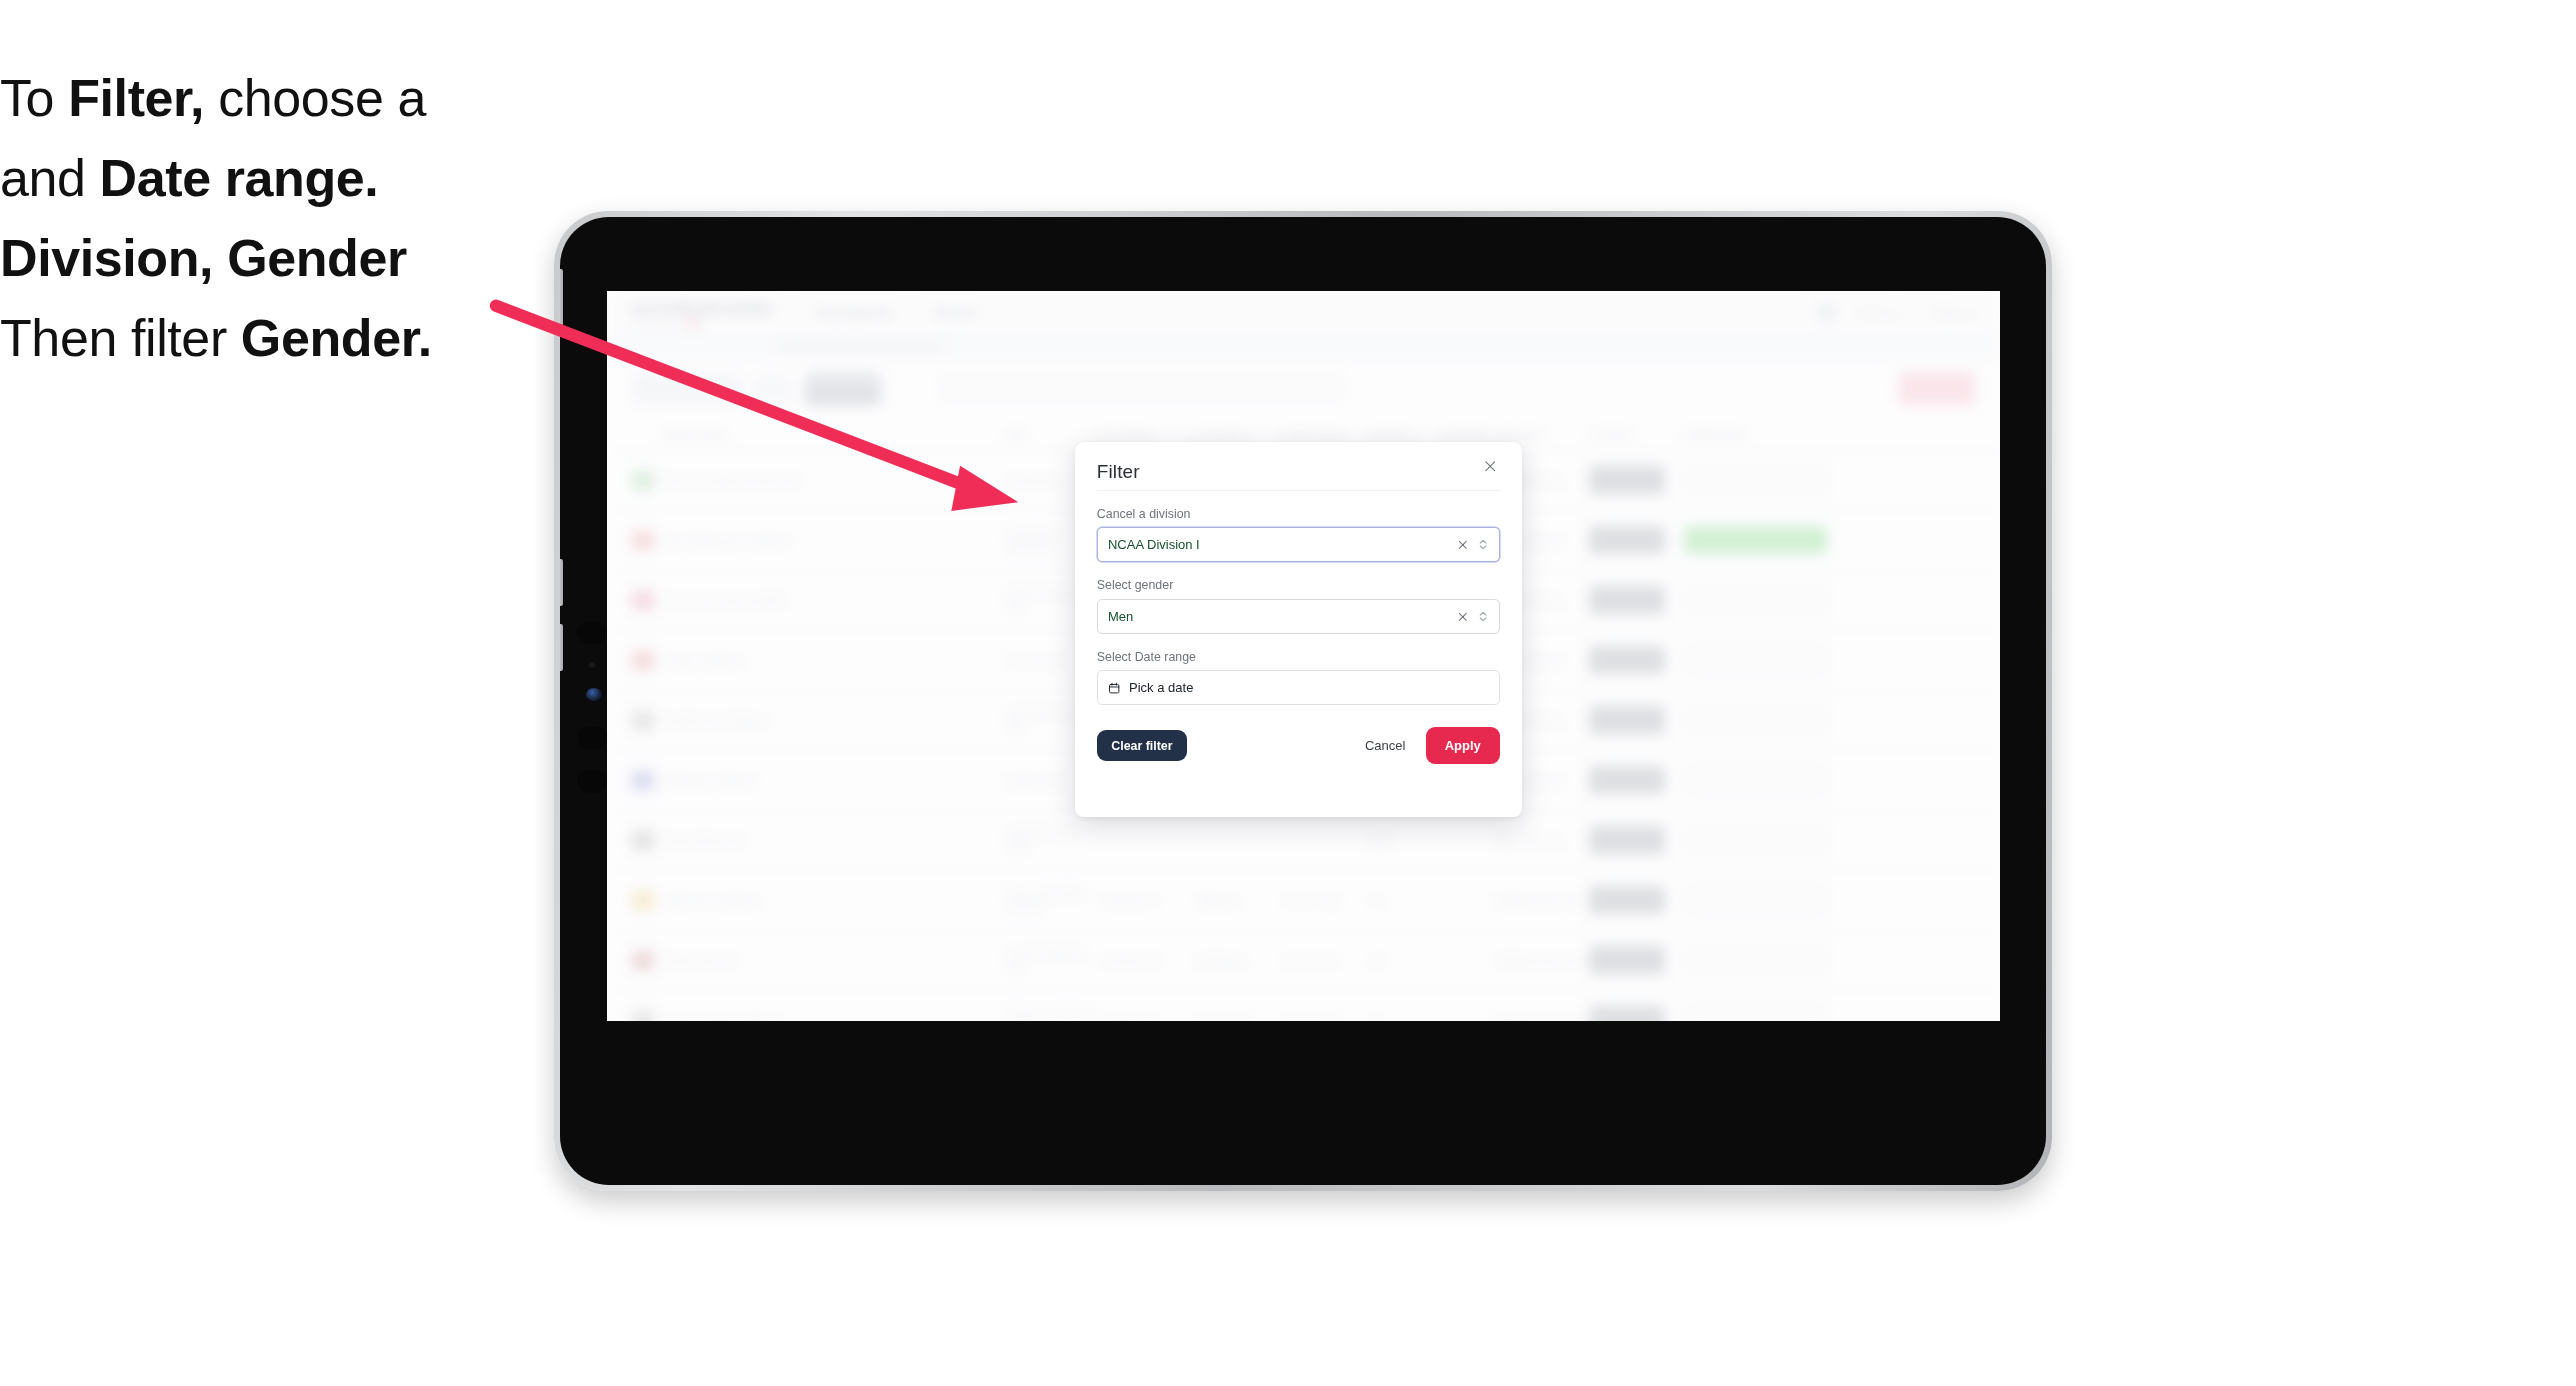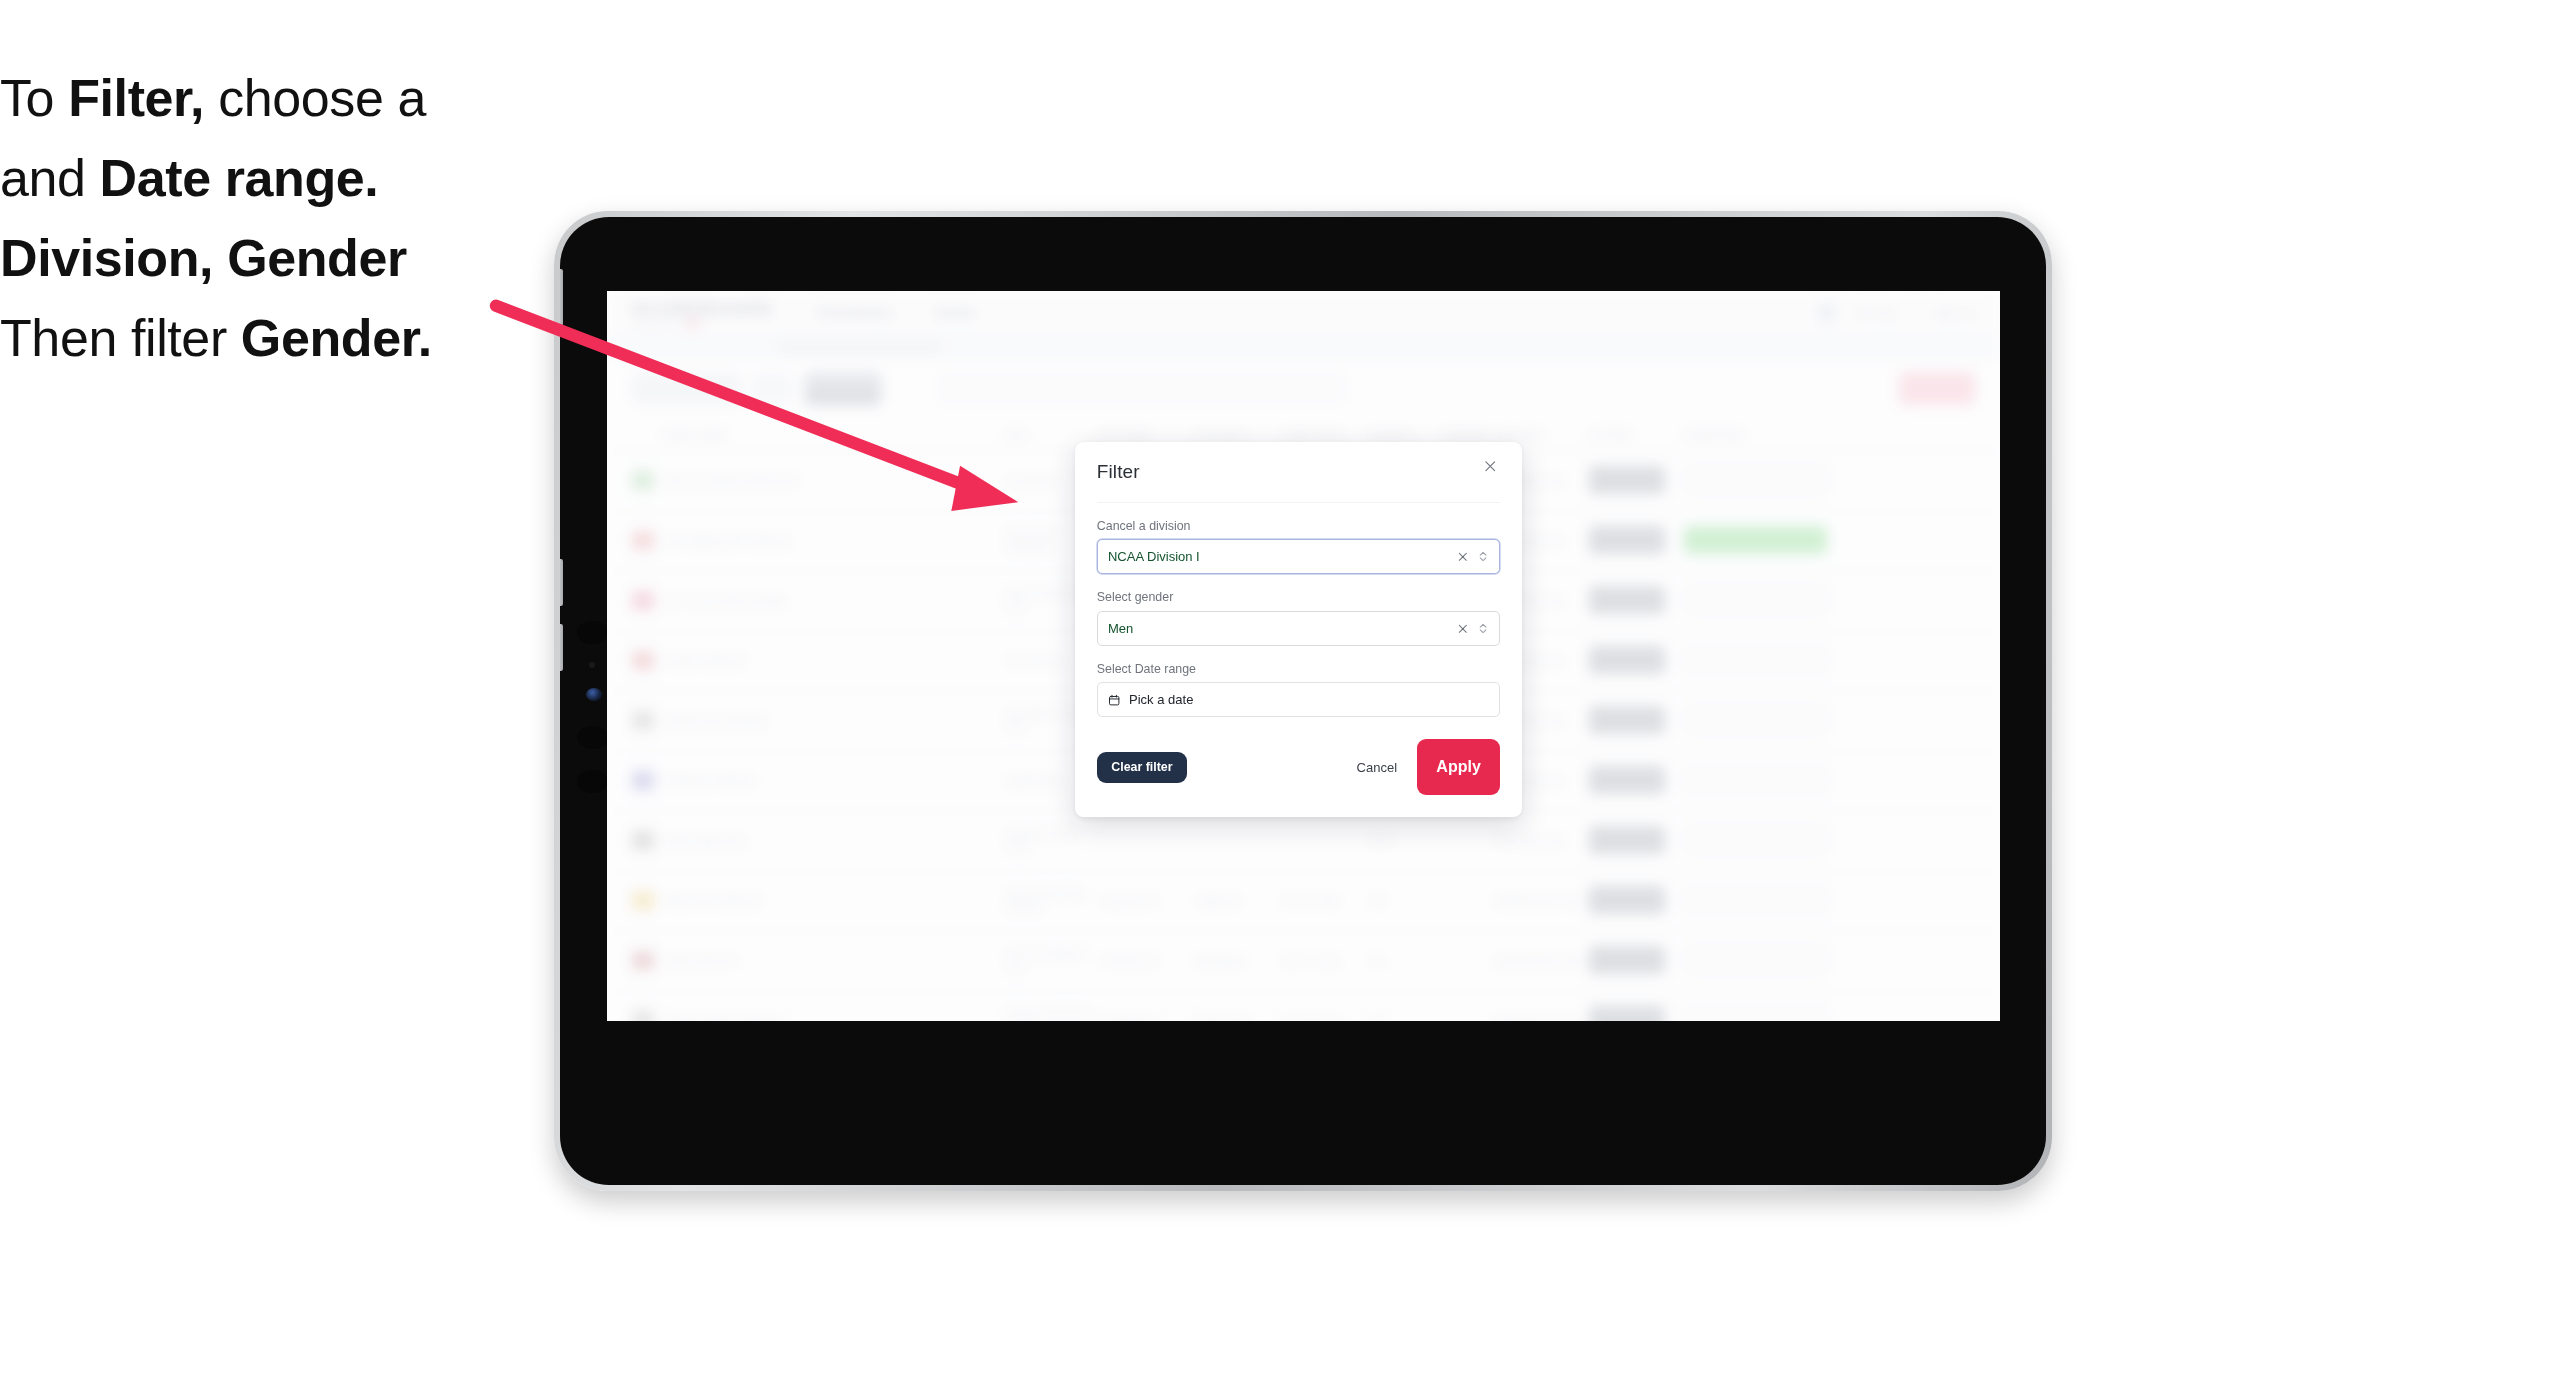--- a/index.html
+++ b/index.html
@@ -189,21 +189,21 @@
     top: 151px;
     width: 447px;
     height: 375px;
     background: #ffffff;
     border-radius: 8.7px;
     box-shadow: 0 8.7px 29px rgba(20,24,40,0.14), 0 1.5px 5.8px rgba(20,24,40,0.06);
     padding: 19px 22px 0 22px;
   }
   .dlg-head {
     position: relative;
-    padding-bottom: 19px;
+    padding-bottom: 7px;
     border-bottom: 0.7px solid #f1f2f4;
   }
   .dlg-title { font-size: 19px; font-weight: 500; color: #2b2f36; letter-spacing: 0.1px; }
   #dlg-close {
     position: absolute; right: -2.9px; top: -7.3px;
     width: 25px; height: 25px;
     display: flex; align-items: center; justify-content: center;
     color: #6d727a; cursor: pointer;
   }
 
@@ -256,21 +256,21 @@
     background: #223148; color: #fff;
     font-size: 12.4px; font-weight: 600;
     padding: 8.7px 14.5px;
   }
   #btn-cancel {
     margin-left: auto; background: transparent; color: #3a3f47;
     font-size: 13px; padding: 8.7px 13px;
   }
   #btn-apply {
     margin-left: 7.3px; background: #e8294f; color: #fff;
-    font-size: 16px; font-weight: 600; padding: 19px 19px;
+    font-size: 13px; font-weight: 600; padding: 11px 19px;
   }
 </style>
 </head>
 <body>
 
 <div id="stage">
 
   <div id="instruction">
     <span class="ln"><span>To </span><b>Filter,</b><span> choose a</span></span>
     <span class="ln"><span>and </span><b>Date range.</b></span>

